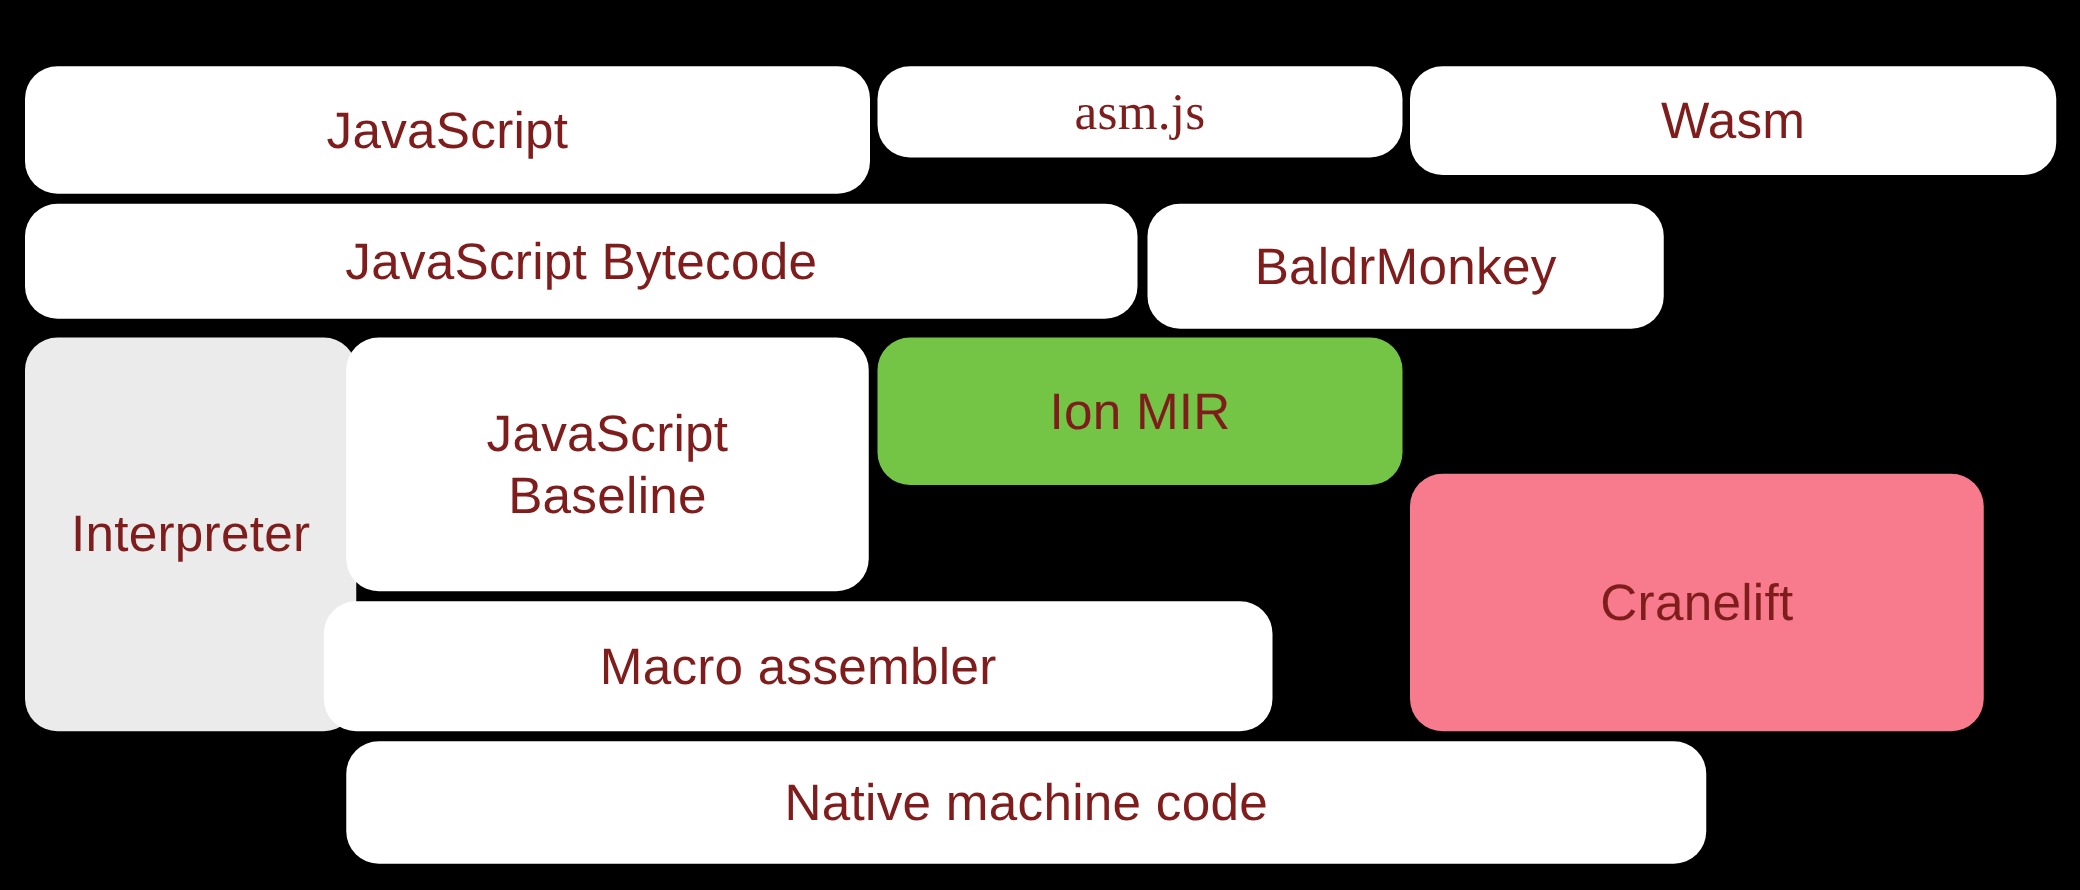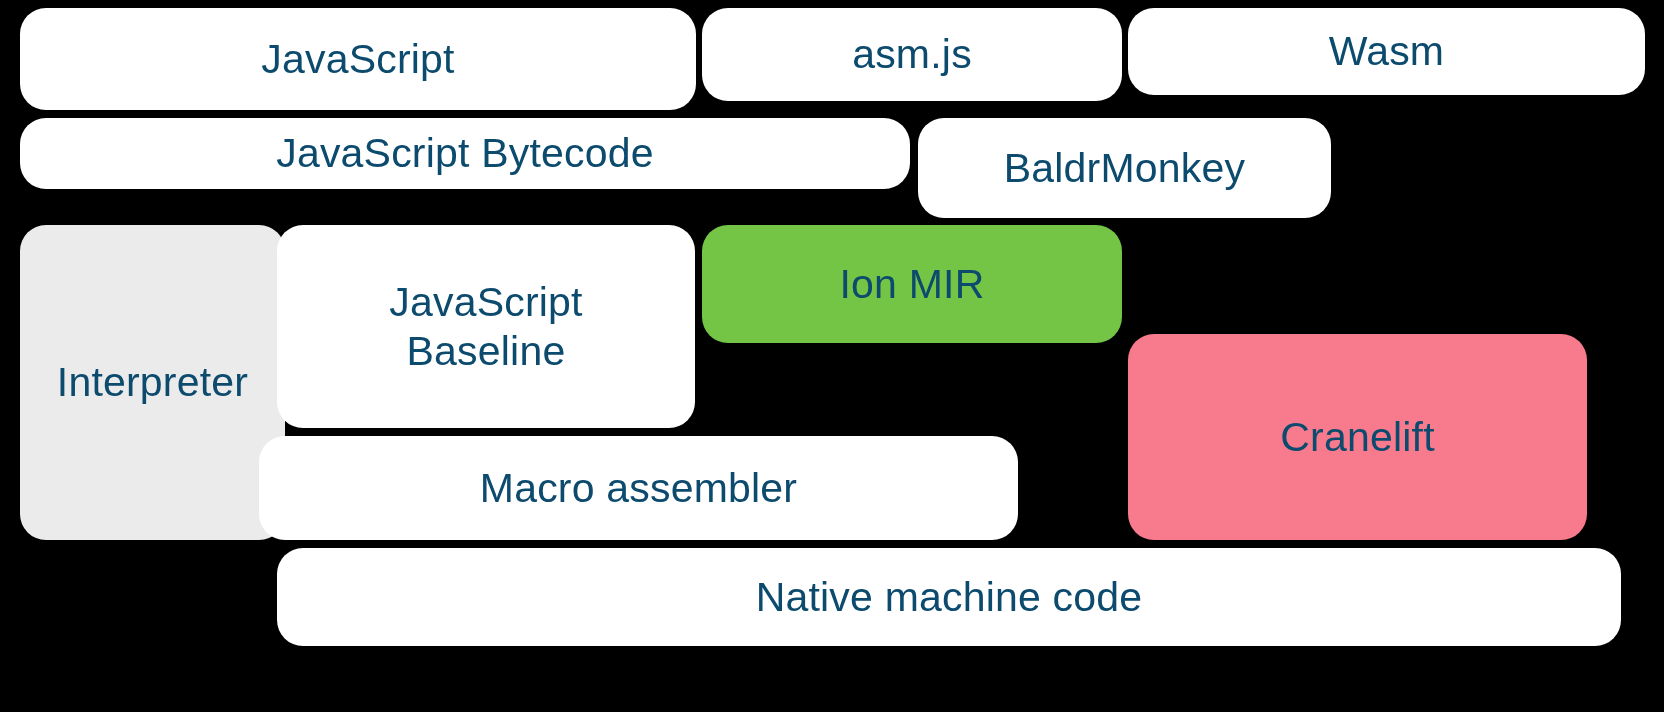--- a/index.html
+++ b/index.html
@@ -18,55 +18,56 @@
     overflow: hidden;
   }
   .node {
     position: absolute;
     box-sizing: border-box;
     display: flex;
     align-items: center;
     justify-content: center;
     text-align: center;
     border-radius: 26px;
-    color: #0c4a6e;
+    color: #7f1d1d;
     font-size: 41px;
     line-height: 1.18;
     letter-spacing: 0.2px;
     font-weight: 400;
     padding: 2px 10px;
     white-space: pre-line;
+    margin-top: 45px;
   }
   .fill-white { background: #ffffff; }
   .fill-gray  { background: #ebebeb; }
   .fill-green { background: #74c446; text-align: right; }
   .fill-pink  { background: #f77b8c; }
 </style>
 </head>
 <body>
 
 <div id="stage">
 
   <div class="node fill-white" style="left:20px; top:8px; width:676px; height:102px;">JavaScript</div>
 
-  <div class="node fill-white" style="left:702px; top:8px; width:420px; height:93px;">asm.js</div>
+  <div class="node fill-white" style="left:702px; top:8px; width:420px; height:73px;font-family:Liberation Serif, serif;">asm.js</div>
 
   <div class="node fill-white" style="left:1128px; top:8px; width:517px; height:87px;">Wasm</div>
 
-  <div class="node fill-white" style="left:20px; top:118px; width:890px; height:71px;">JavaScript Bytecode</div>
+  <div class="node fill-white" style="left:20px; top:118px; width:890px; height:92px;">JavaScript Bytecode</div>
 
   <div class="node fill-gray" style="left:20px; top:225px; width:265px; height:315px;">Interpreter</div>
 
   <div class="node fill-white" style="left:918px; top:118px; width:413px; height:100px;">BaldrMonkey</div>
 
   <div class="node fill-white" style="left:277px; top:225px; width:418px; height:203px;">JavaScript
 Baseline</div>
 
   <div class="node fill-green" style="left:702px; top:225px; width:420px; height:118px;">Ion MIR</div>
 
 
   <div class="node fill-pink" style="left:1128px; top:334px; width:459px; height:206px;">Cranelift</div>
 
   <div class="node fill-white" style="left:259px; top:436px; width:759px; height:104px;text-align:center;">Macro assembler</div>
 
-  <div class="node fill-white" style="left:277px; top:548px; width:1344px; height:98px;">Native machine code</div>
+  <div class="node fill-white" style="left:277px; top:548px; width:1088px; height:98px;">Native machine code</div>
 
 </div>
 
 </body></html>

